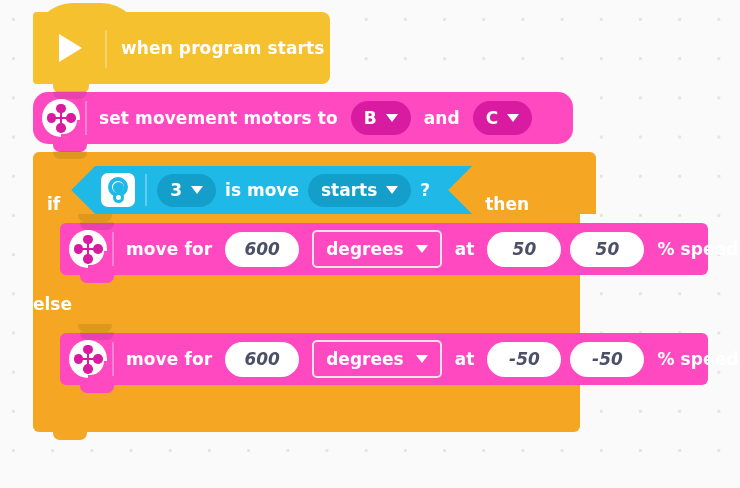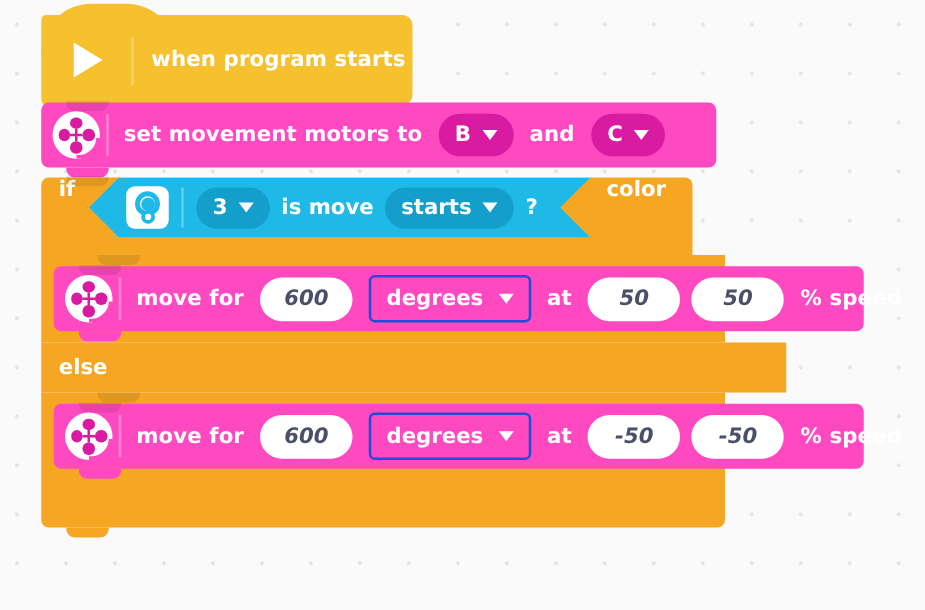--- a/index.html
+++ b/index.html
@@ -129,21 +129,22 @@
     left: 20px;
     top: -1px;
     width: 34px;
     height: 8px;
     background: rgba(0,0,0,0.09);
     border-radius: 0 0 7px 7px;
   }
 
   .set-motors {
     width: 540px;
-    margin-top: 6px;
+    margin-top: 16px;
+    border-radius: 15px;
   }
 
   .blk-divider {
     width: 2px;
     height: 34px;
     background: rgba(255,255,255,0.32);
     margin: 0 12px 0 4px;
     flex: 0 0 auto;
   }
 
@@ -233,21 +234,21 @@
     color: #4b5067;
     font-size: 17px;
     font-weight: bold;
     line-height: 1;
     font-style: italic;
   }
 
   
   .rect-dd {
     background: #ff49c0;
-    border: 2px solid #1d4ed8;
+    border: 2px solid #e5e5e5;
     border-radius: 5px;
     height: 38px;
     display: inline-flex;
     align-items: center;
     padding: 0 12px;
     gap: 12px;
     box-sizing: border-box;
     flex: 0 0 auto;
   }
   .rect-dd .dd-txt {
@@ -261,25 +262,25 @@
   .gap-m { width: 13px; flex: 0 0 auto; }
 
   
   .ifelse {
     position: relative;
     margin-top: 8px;
   }
   .if-header {
     position: relative;
     background: #f5a623;
-    width: 521px;
+    width: 563px;
     height: 62px;
     border-radius: 6px 6px 0 0;
     display: flex;
-    align-items: flex-start;
+    align-items: flex-end;
     padding-left: 14px;
     box-sizing: border-box;
   }
   .if-header::before { 
     content: "";
     position: absolute;
     left: 20px; top: -1px;
     width: 34px; height: 8px;
     background: rgba(0,0,0,0.09);
     border-radius: 0 0 7px 7px;
@@ -379,40 +380,39 @@
     color: #fff;
     font-size: 17px;
     font-weight: bold;
     margin-left: 9px;
     flex: 0 0 auto;
   }
   .c-body {
     position: relative;
     background: #f5a623;
     width: 547px;
-    padding: 9px 0 9px 10px;
+    padding: 9px 0 9px 27px;
     box-sizing: border-box;
   }
   .c-body::before { 
     content: "";
     position: absolute;
     left: 45px; top: 0px;
     width: 34px; height: 8px;
     background: rgba(0,0,0,0.09);
     border-radius: 0 0 7px 7px;
     z-index: 3;
   }
   .else-bar {
     position: relative;
     background: #f5a623;
-    width: 596px;
+    width: 547px;
     height: 40px;
     display: flex;
     align-items: center;
-    padding-left: 14px;
     box-sizing: border-box;
   }
   .else-word {
     color: #fff;
     font-size: 17px;
     font-weight: bold;
   }
   .c-foot {
     position: relative;
     background: #f5a623;
@@ -495,21 +495,21 @@
           </div>
           <span class="hex-word">is move</span>
           <div class="cyan-dd">
             <span class="dd-txt">starts</span>
             <span class="caret"></span>
           </div>
           <span class="qmark">?</span>
           <span class="pad-r"></span>
         </div>
 
-        <span class="then-word">color</span>
+        <span class="then-word">then</span>
       </div>
 
       <div class="c-body">
         <div class="pink-block move-block">
           <div class="motor-icon">
             <div class="hub"></div>
             <div class="pin p-t"></div>
             <div class="pin p-b"></div>
             <div class="pin p-l"></div>
             <div class="pin p-r"></div>

